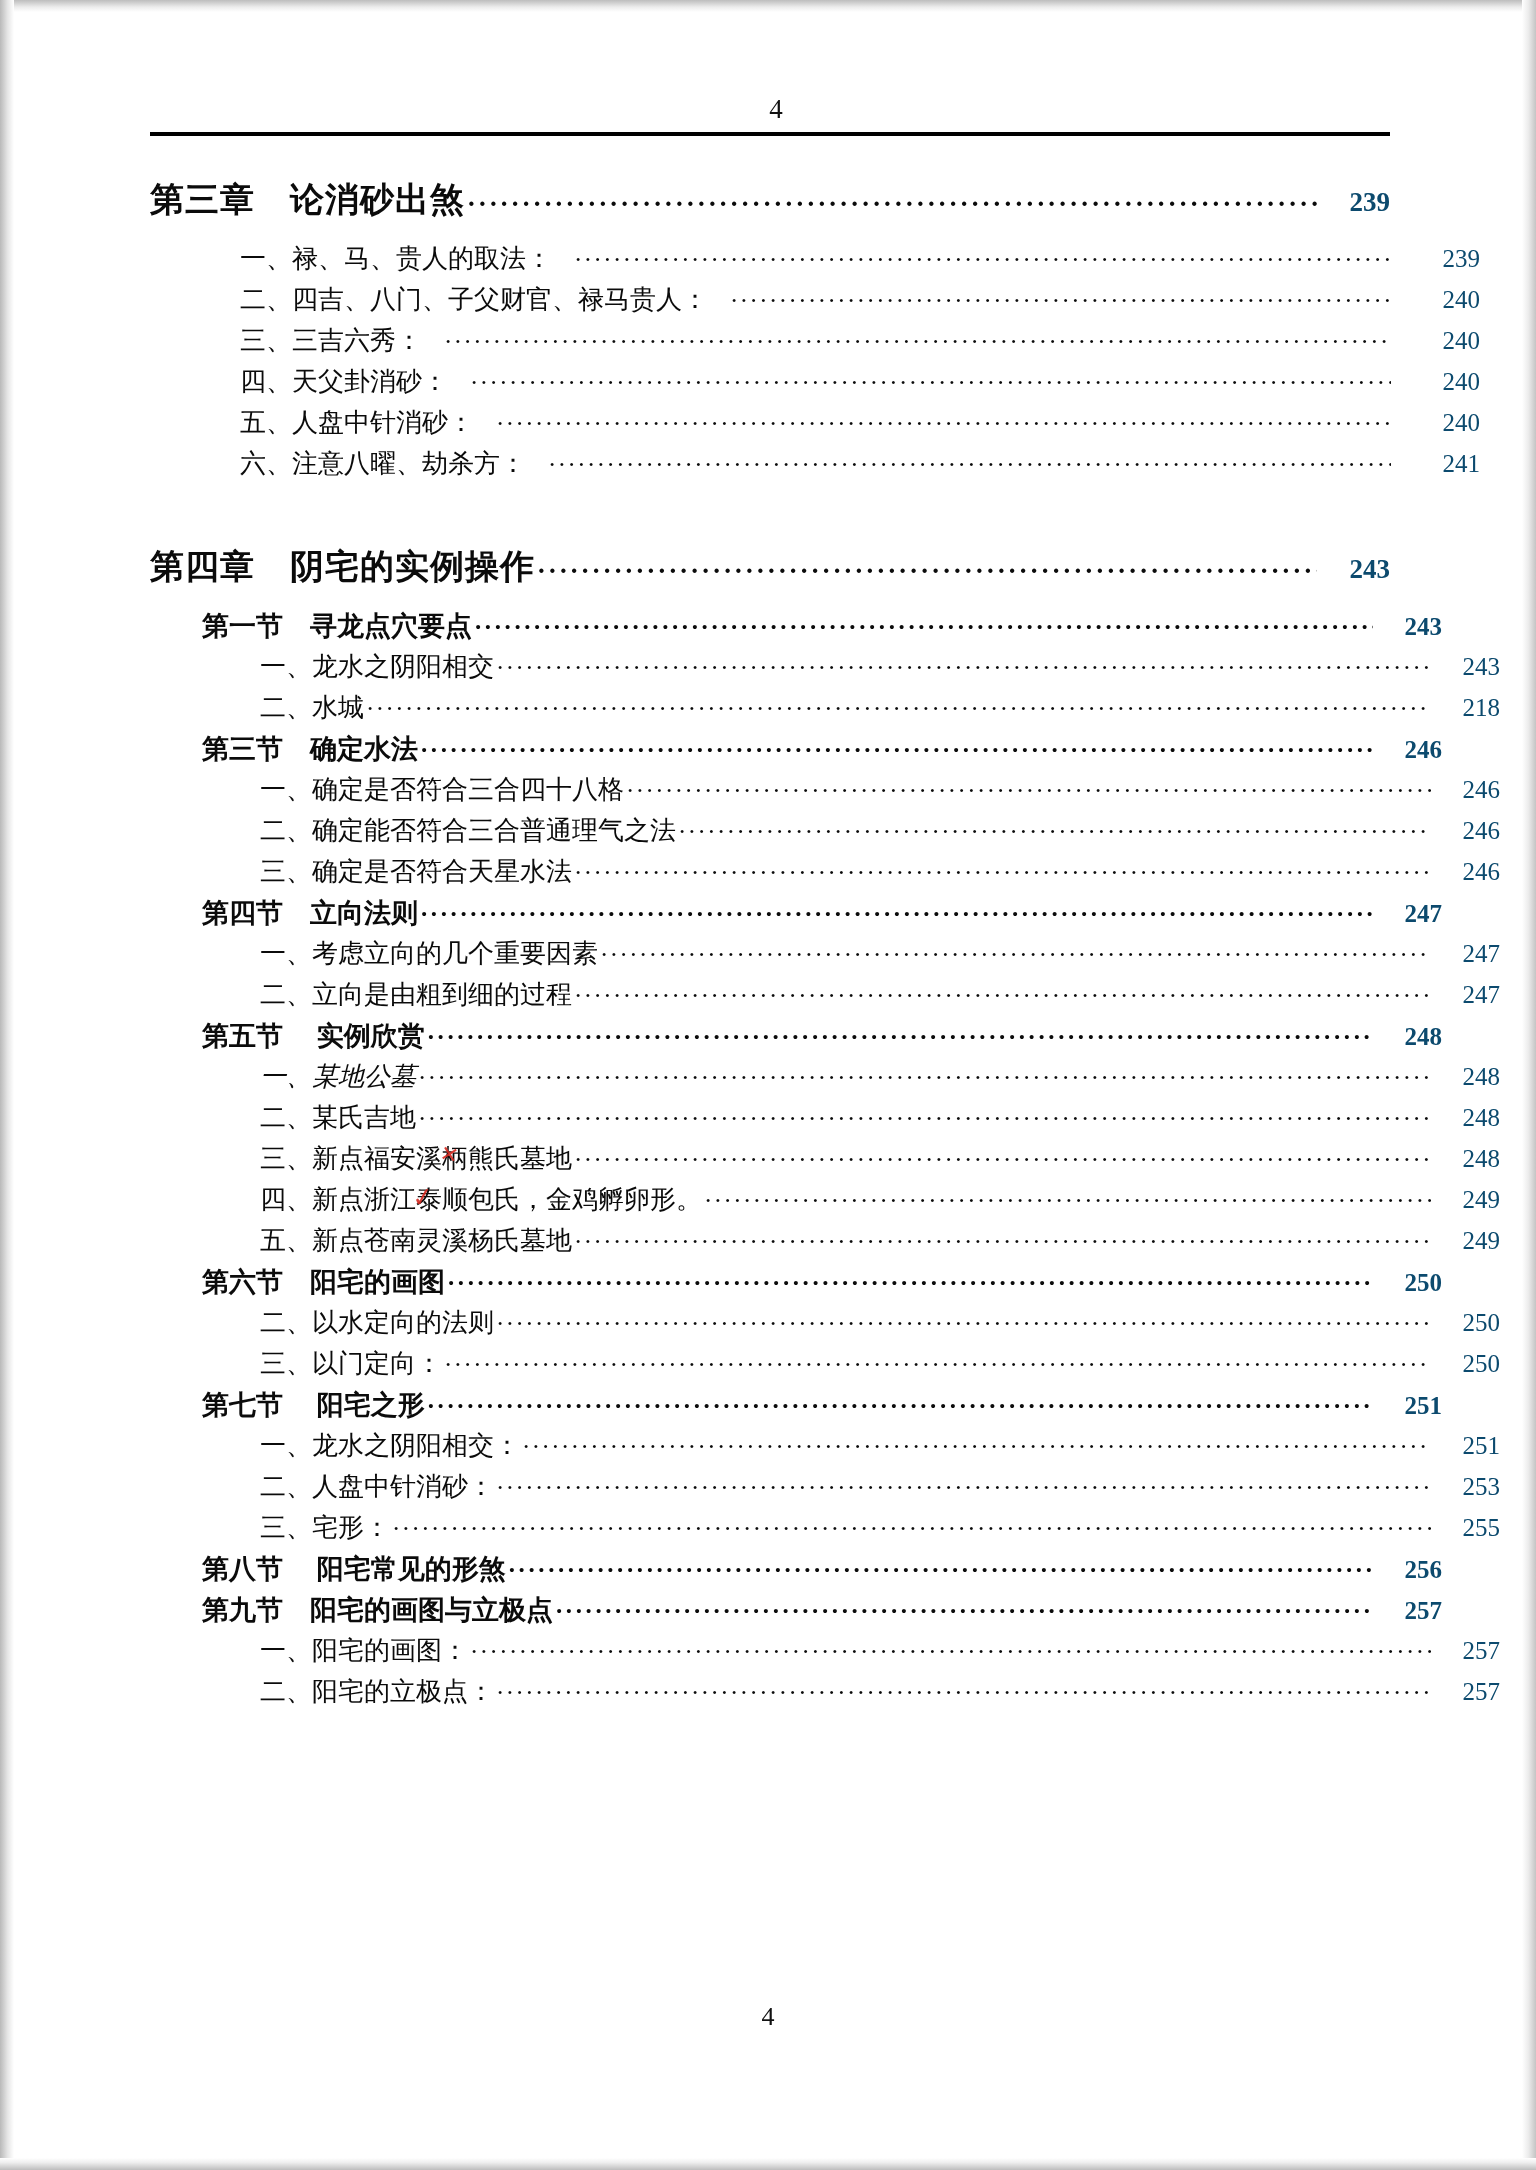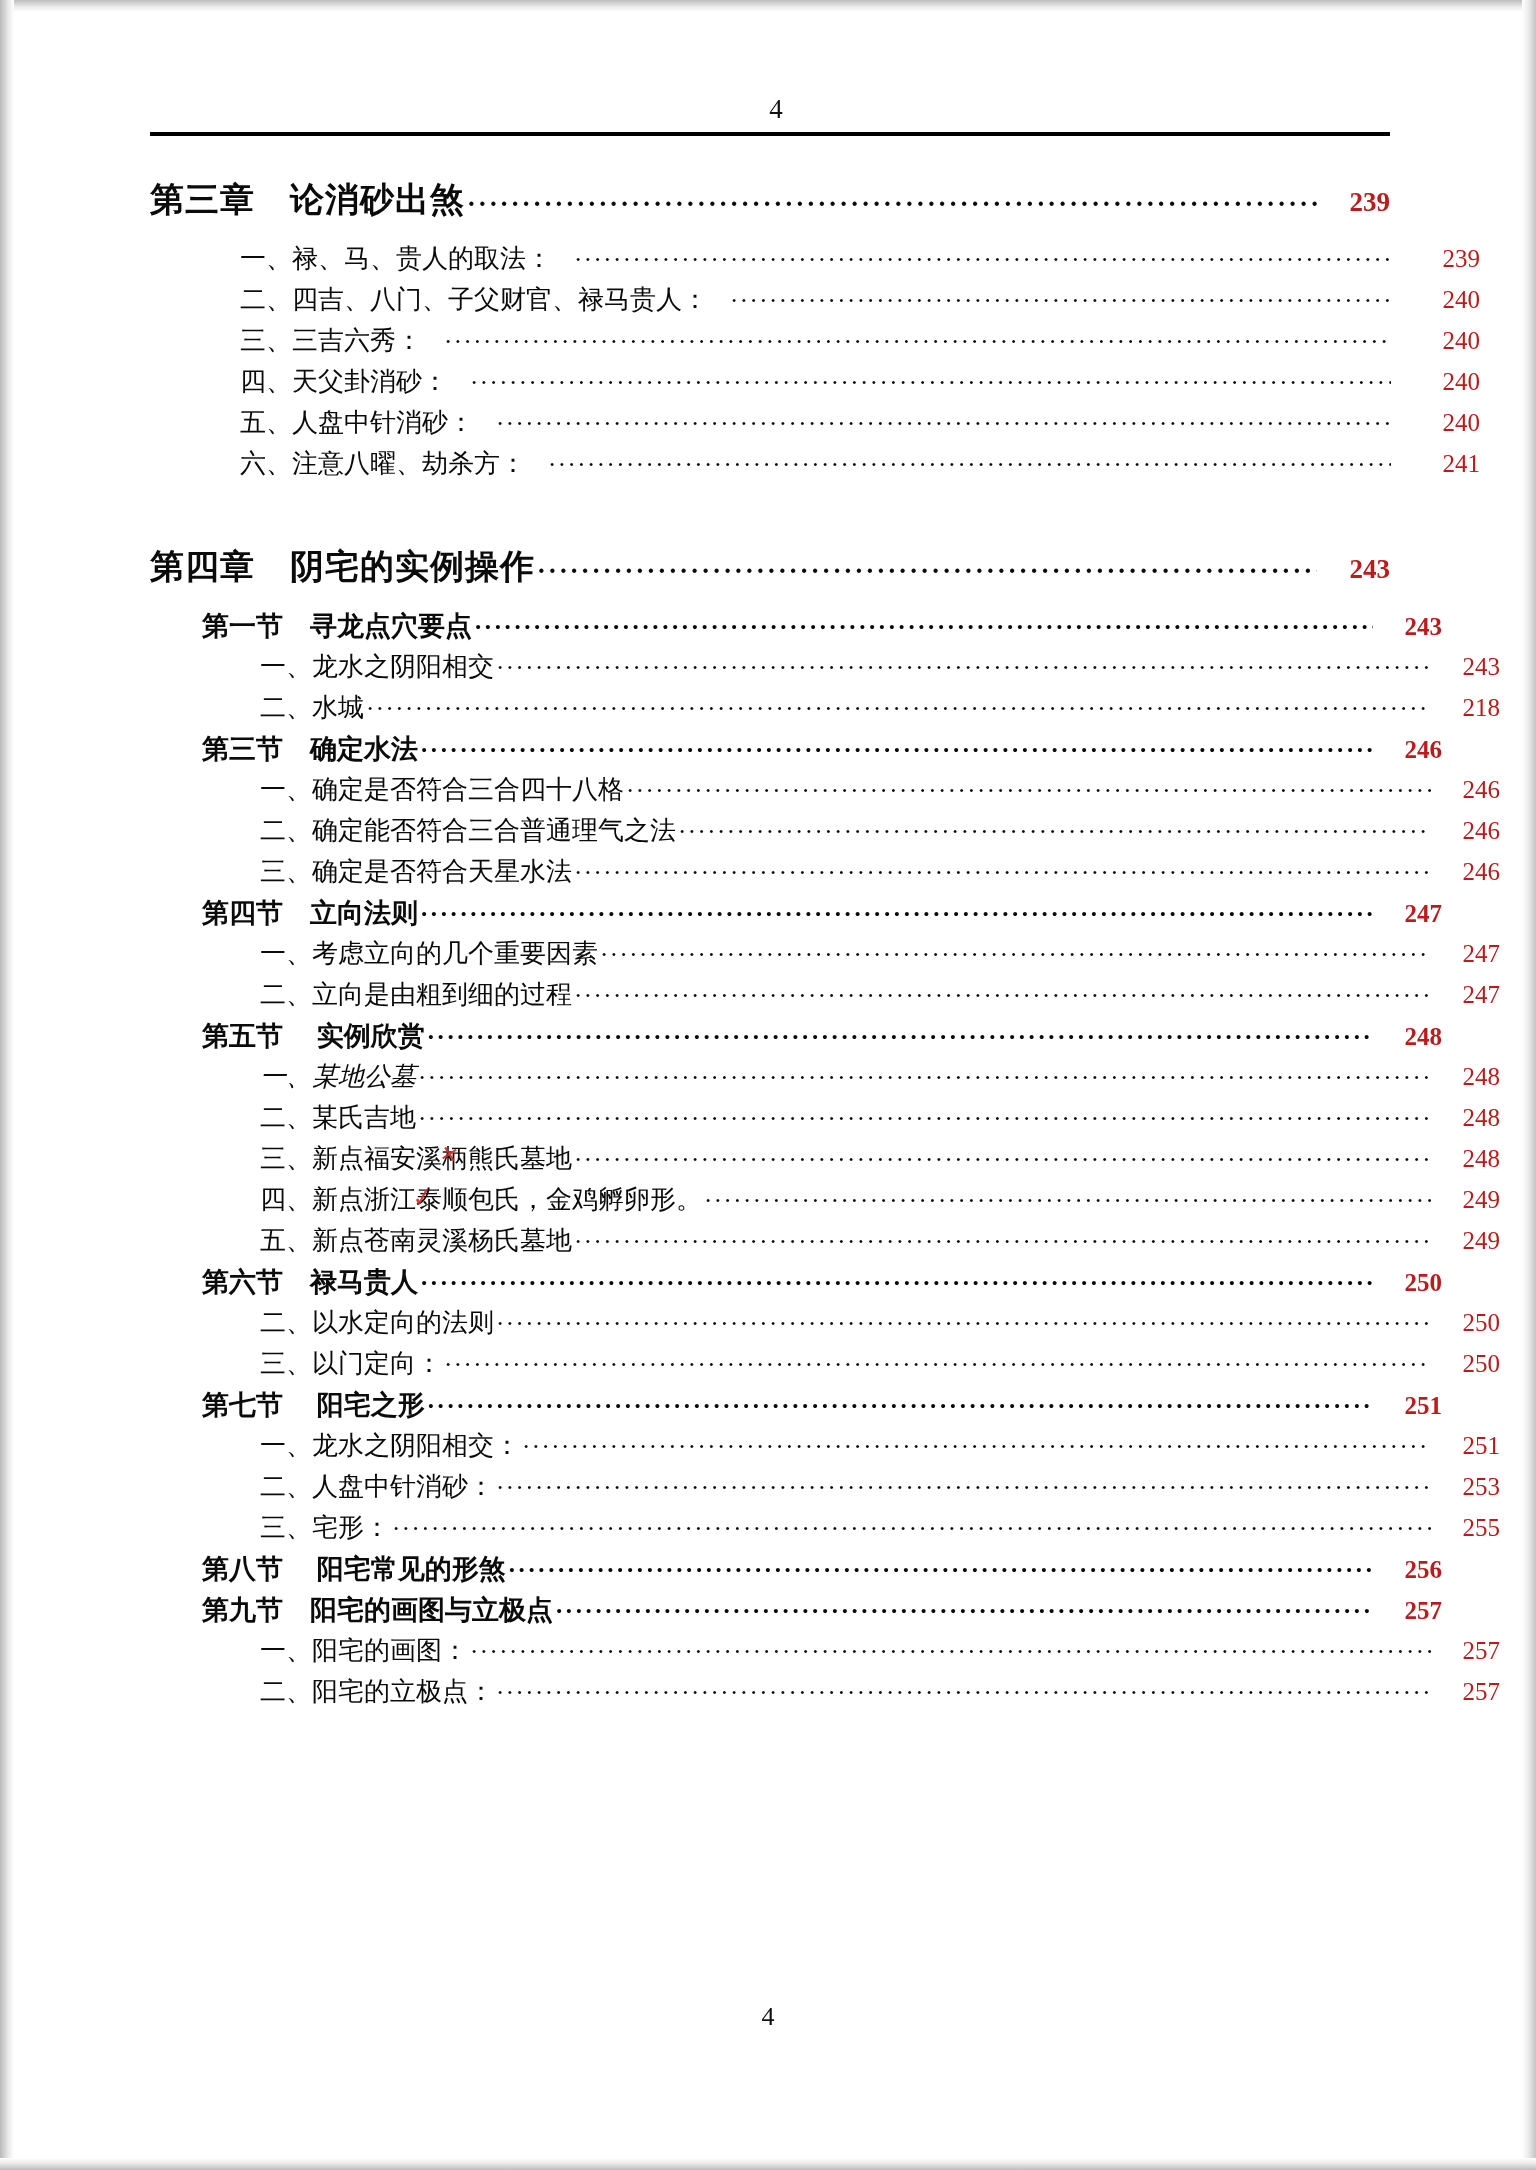--- a/index.html
+++ b/index.html
@@ -101,21 +101,21 @@
     bottom: 0.06em;
     letter-spacing: 3.4px;
     font-size: inherit;
     color: #0b0b0b;
     white-space: nowrap;
   }
   .toc-page {
     flex: 0 0 auto;
     text-align: right;
     min-width: 74px;
-    color: #b91c1c;
+    color: #0c4a6e;
     font-family: "Liberation Serif", serif;
   }
 
   
   .lvl-chapter {
     font-size: 34px;
     font-weight: bold;
     line-height: 1.0;
     margin-left: 0px;
     margin-top: 0px;
@@ -336,21 +336,21 @@
           <span class="toc-label" style="position: relative;">四、新点浙江泰顺包氏，金鸡孵卵形。<span class="anno-caret" style="color: rgb(212, 42, 33); left: 152px; top: -2px; font-size: 26px; transform: rotate(-8deg); opacity: 0.9;">✓</span></span>
           <span class="toc-leader"></span>
           <span class="toc-page">249</span>
         </div>
         <div class="toc-row lvl-item">
           <span class="toc-label" style="position: relative;">五、新点苍南灵溪杨氏墓地</span>
           <span class="toc-leader"></span>
           <span class="toc-page">249</span>
         </div>
         <div class="toc-row lvl-section">
-          <span class="toc-label" style="position: relative;">第六节　禄马贵人</span>
+          <span class="toc-label" style="position: relative;">第六节　阳宅的画图</span>
           <span class="toc-leader"></span>
           <span class="toc-page">250</span>
         </div>
         <div class="toc-row lvl-item">
           <span class="toc-label" style="position: relative;">二、以水定向的法则</span>
           <span class="toc-leader"></span>
           <span class="toc-page">250</span>
         </div>
         <div class="toc-row lvl-item">
           <span class="toc-label" style="position: relative;">三、以门定向：</span>

